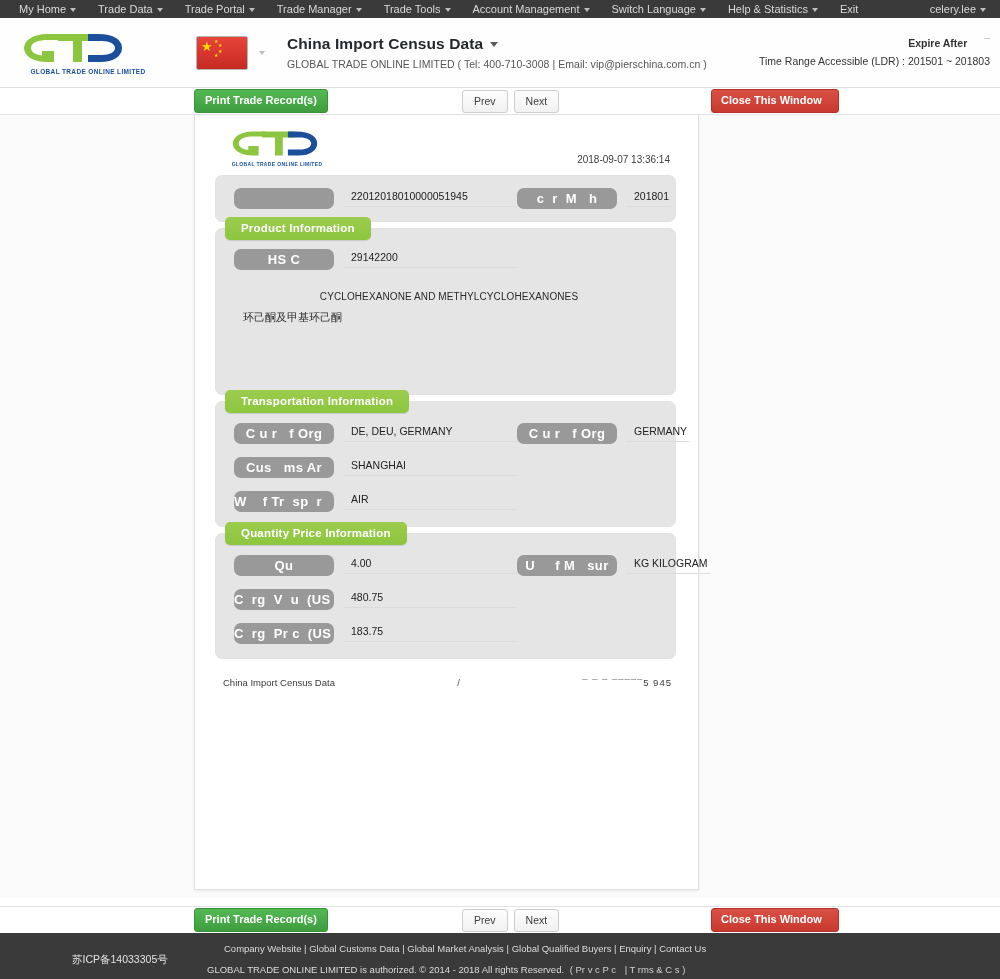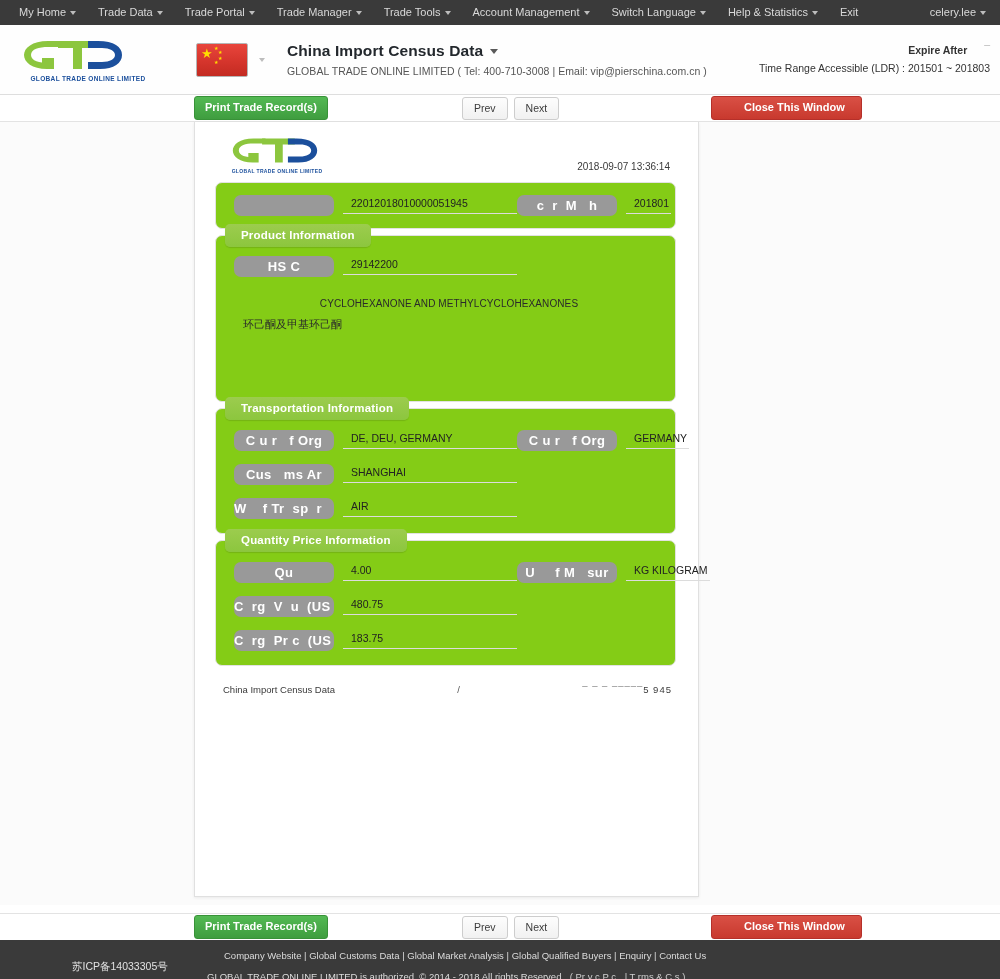--- a/index.html
+++ b/index.html
@@ -6,21 +6,21 @@
   html, body {
     margin: 0; padding: 0;
     width: 1000px; height: 979px;
     background: #ffffff;
     font-family: "Liberation Sans", sans-serif;
     overflow: hidden;
   }
 
   
   #topnav {
-    height: 25px;
+    height: 18px;
     background: #3a3a3a;
     display: flex;
     align-items: center;
     padding: 0 8px;
     color: #d8d8d8;
     font-size: 11px;
     position: relative;
   }
   .nav-item {
     padding: 0 11px;
@@ -131,21 +131,21 @@
   }
   .btn-green {
     background: linear-gradient(180deg,#53b953 0%,#3f9d3f 100%);
     border-color: #389238; color: #fff;
     position: absolute; left: 194px;
   }
   .btn-red {
     background: linear-gradient(180deg,#d95045 0%,#c8392e 100%);
     border-color: #b5302a; color: #fff;
     position: absolute; left: 711px;
-    padding-left: 32px; padding-right: 16px;
+    padding-left: 9px; padding-right: 16px;
   }
   .pager { position: absolute; left: 462px; display: flex; gap: 6px; }
   .btn-light {
     background: linear-gradient(180deg,#fdfdfd 0%,#f1f1f1 100%);
     border: 1px solid #cdcdcd;
     color: #3c3c3c;
     font-weight: normal;
     padding: 4px 11px 5px;
     border-radius: 3px;
     font-size: 10.5px;
@@ -179,21 +179,21 @@
   #doc-timestamp {
     font-size: 10px; color: #3a3a3a;
     margin-top: 26px;
   }
 
   
   .box {
     margin: 6px 22px 0 20px;
     border: 1px solid #e2e2e2;
     border-radius: 7px;
-    background: #84cc16;
+    background: #e5e5e5;
     position: relative;
     padding: 14px 18px 14px 18px;
   }
   #box-id { margin-top: 8px; padding: 12px 18px; }
   .legend {
     position: absolute;
     top: -12px; left: 9px;
     background: linear-gradient(180deg,#9ccc4e 0%,#8cc63e 100%);
     color: #fff;
     font-size: 11.5px;

